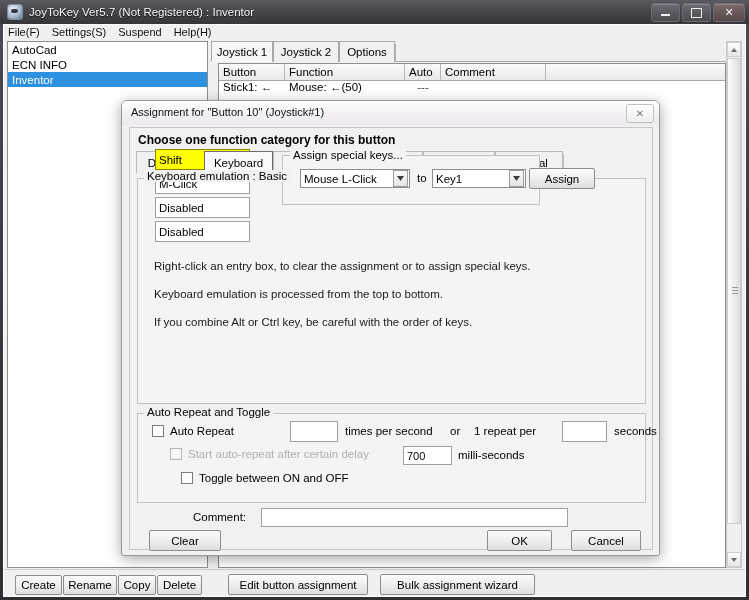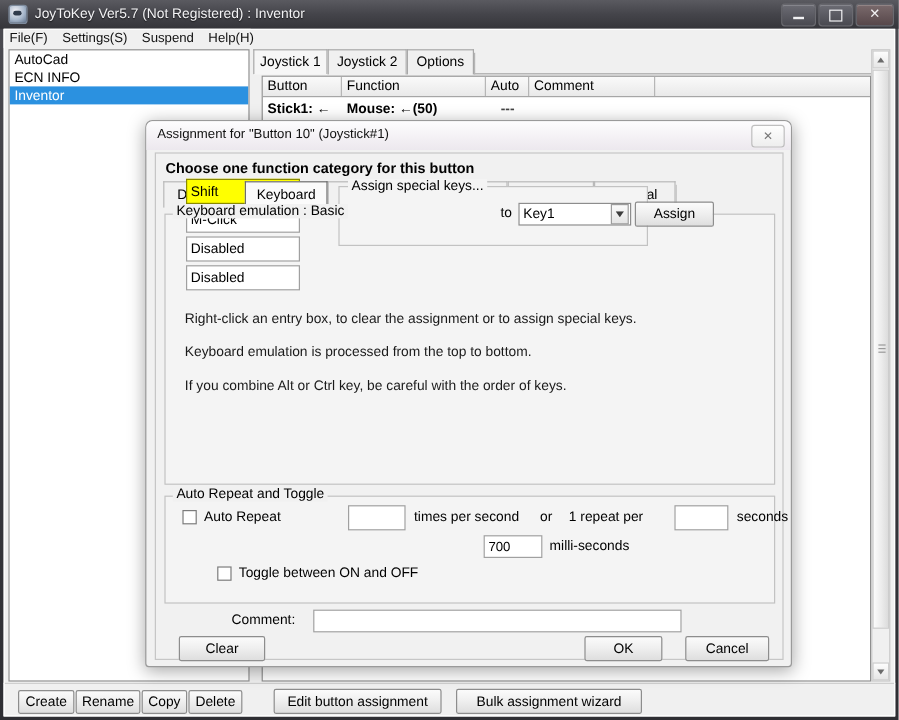--- a/index.html
+++ b/index.html
@@ -195,22 +195,21 @@
     overflow: hidden;
   }
   .gh.c0 { width: 66px; }
   .gh.c1 { width: 120px; }
   .gh.c2 { width: 36px; }
   .gh.c3 { width: 105px; }
   .gh.c4 { width: 178px; border-right: none; }
   .grow {
     display: flex;
     height: 16px;
-    align-items: flex-end;
-    font-weight: bold;
+    align-items: flex-start;
   }
   .gc {
     font-size: 11.5px;
     color: #000;
     padding-left: 4px;
     box-sizing: border-box;
     white-space: nowrap;
     overflow: hidden;
   }
   .gc.c0 { width: 66px; }
@@ -699,20 +698,28 @@
         <div id="grp-kbd-label">Keyboard emulation : Basic</div>
 
         <div class="entry hl" id="e0">Shift</div>
         <div class="entry" id="e1">M-Click</div>
         <div class="entry" id="e2">Disabled</div>
         <div class="entry" id="e3">Disabled</div>
 
         <div id="grp-special"></div>
         <div id="grp-special-label">Assign special keys...</div>
 
+        <div class="combo" id="combo-src">
+          <span class="ctext">Mouse L-Click</span>
+          <span class="carrow">
+            <svg width="7" height="5" viewBox="0 0 7 5" aria-hidden="true">
+                <path d="M0 0 L7 0 L3.5 5 Z" fill="#3c3c3c"></path>
+              </svg>
+          </span>
+        </div>
         <div id="to-label">to</div>
         <div class="combo" id="combo-dst">
           <span class="ctext">Key1</span>
           <span class="carrow">
             <svg width="7" height="5" viewBox="0 0 7 5" aria-hidden="true">
                 <path d="M0 0 L7 0 L3.5 5 Z" fill="#3c3c3c"></path>
               </svg>
           </span>
         </div>
         <div class="btn" id="btn-assign">Assign</div>
@@ -728,20 +735,24 @@
           <span class="chkbox"></span>
           <span class="chklabel">Auto Repeat</span>
         </div>
         <div class="numbox" id="in-times"></div>
         <div class="lbl" id="lbl-tps">times per second</div>
         <div class="lbl" id="lbl-or">or</div>
         <div class="lbl" id="lbl-1rep">1 repeat per</div>
         <div class="numbox" id="in-seconds"></div>
         <div class="lbl" id="lbl-secs">seconds</div>
 
+        <div class="chk disabled" id="chk-delay">
+          <span class="chkbox"></span>
+          <span class="chklabel">Start auto-repeat after certain delay</span>
+        </div>
         <div class="numbox" id="in-delay">700</div>
         <div class="lbl" id="lbl-ms">milli-seconds</div>
 
         <div class="chk" id="chk-toggle">
           <span class="chkbox"></span>
           <span class="chklabel">Toggle between ON and OFF</span>
         </div>
 
         <div id="lbl-comment">Comment:</div>
         <div id="in-comment" title=""></div>

